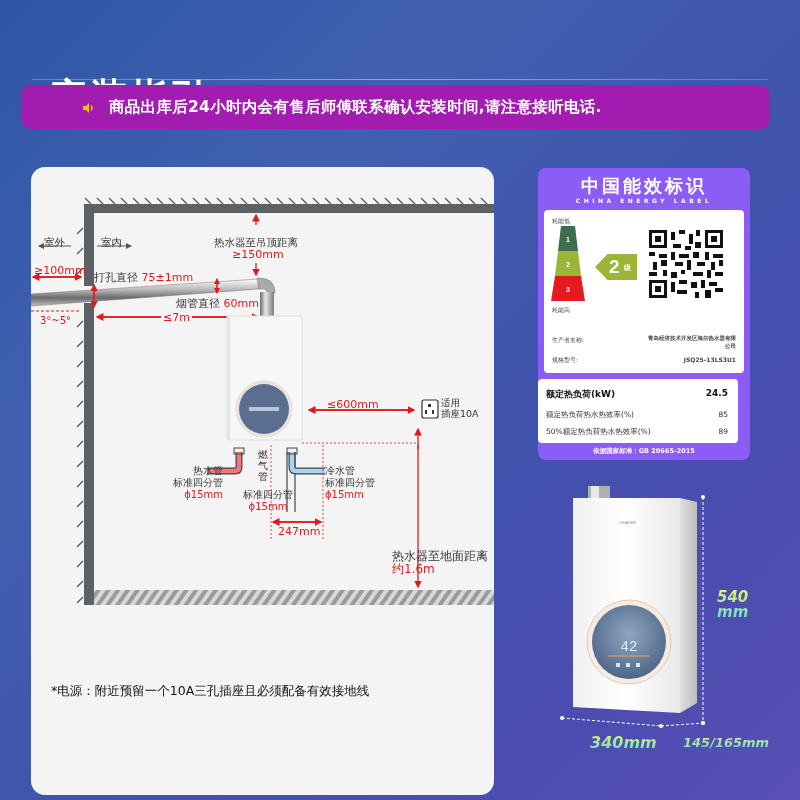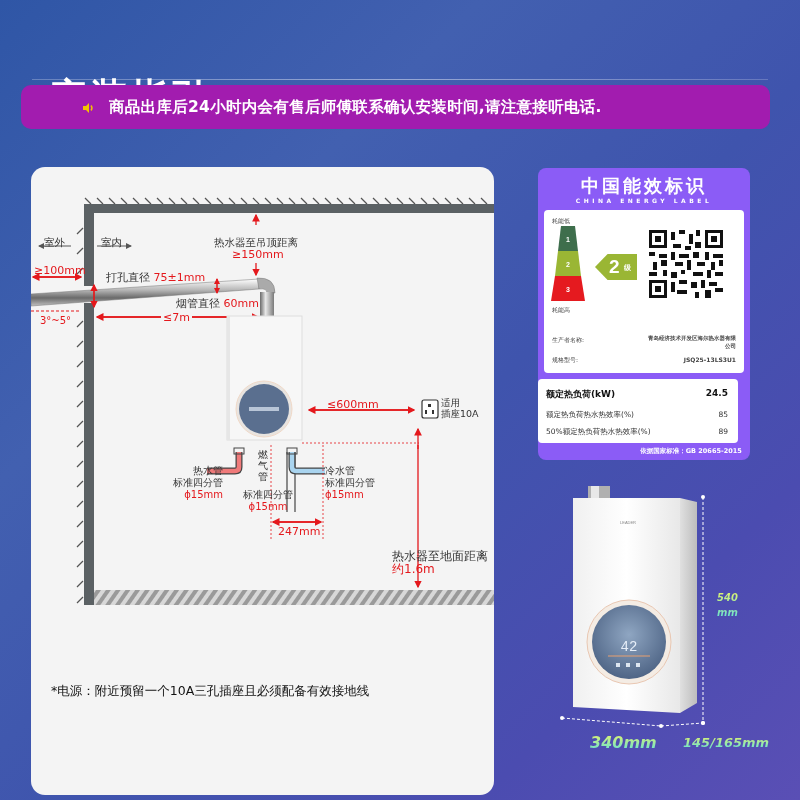--- a/index.html
+++ b/index.html
@@ -41,21 +41,21 @@
   .energy-label {
     left: 538px; top: 168px; width: 212px; height: 292px;
     background: #8b5cf6; border-radius: 8px; overflow: hidden;
   }
   .el-title { position: absolute; left: 0; top: 6px; width: 100%; text-align: center; color: #fff; font-weight: bold; font-size: 18px; letter-spacing: 3px; }
   .el-sub { position: absolute; left: 0; top: 29px; width: 100%; text-align: center; color: #fff; font-weight: bold; font-size: 6px; letter-spacing: 3.5px; }
   .el-panel1 { position: absolute; left: 6px; top: 42px; width: 200px; height: 163px; background: #fff; border-radius: 4px; }
   .el-panel2 { position: absolute; left: 0; top: 211px; width: 200px; height: 64px; background: #fff; border-radius: 4px; }
   .el-small { position: absolute; font-size: 6px; color: #444; white-space: nowrap; }
   .el-row { position: absolute; left: 8px; right: 10px; display: flex; justify-content: space-between; font-size: 7.5px; color: #333; }
-  .el-footer { position: absolute; left: 0; bottom: 4px; width: 100%; text-align: center; color: #fff; font-size: 6.5px; font-weight: bold; margin-left: 47px; }
+  .el-footer { position: absolute; left: 0; bottom: 4px; width: 100%; text-align: center; color: #fff; font-size: 6.5px; font-weight: bold; }
 
   
   .dim { position: absolute; font-weight: bold; font-style: italic; white-space: nowrap;
          background: linear-gradient(180deg, #e6f56a 0%, #5fe0d8 100%);
          -webkit-background-clip: text; background-clip: text; color: transparent; }
 </style>
 </head>
 <body>
 
 <div class="abs page-title">安装指引</div>
@@ -217,21 +217,21 @@
     <line x1="290" y1="355" x2="242" y2="355" stroke="#e4181c" stroke-width="1.3" marker-end="url(#arr)"></line>
 
     <line x1="271" y1="276" x2="388" y2="276" stroke="#e4181c" stroke-width="0.8" stroke-dasharray="2,2"></line>
     <line x1="387" y1="282" x2="387" y2="262" stroke="#e4181c" stroke-width="1.3" marker-end="url(#arr)"></line>
     <line x1="387" y1="278" x2="387" y2="420" stroke="#e4181c" stroke-width="1.3" marker-end="url(#arr)"></line>
   </svg>
 
   <span class="lbl" style="left:13px;top:69px;">室外</span>
   <span class="lbl" style="left:70px;top:69px;">室内</span>
   <span class="lbl red" style="left:3px;top:97px;font-size:11px;">≥100mm</span>
-  <span class="lbl" style="left:75px;top:103px;font-size:11px;text-align:center;"><span>打孔直径</span> <span class="red">75±1mm</span></span>
+  <span class="lbl" style="left:63px;top:103px;font-size:11px;text-align:center;"><span>打孔直径</span> <span class="red">75±1mm</span></span>
   <span class="lbl red" style="left:9px;top:140px;font-size:10px;margin-top:8px;">3°~5°</span>
   <span class="lbl" style="left:183px;top:69px;">热水器至吊顶距离</span>
   <span class="lbl red" style="left:201px;top:81px;font-size:11px;">≥150mm</span>
   <span class="lbl" style="left:145px;top:129px;font-size:11px;"><span>烟管直径</span> <span class="red">60mm</span></span>
   <span class="lbl red" style="left:130px;top:144px;font-size:11px;background:#f4f4f4;padding:0 2px;">≤7m</span>
   <span class="lbl red" style="left:296px;top:231px;font-size:11px;">≤600mm</span>
   <span class="lbl" style="left:410px;top:230px;font-size:9.5px;line-height:11px;">
     <span></span>
     <span>适用</span><br>
     <span>插座10A</span>
@@ -386,18 +386,18 @@
   <circle cx="143" cy="12" r="2" fill="#fff"></circle>
   <circle cx="143" cy="238" r="2" fill="#fff"></circle>
 </svg>
 <svg class="abs" style="left:560px;top:715px;" width="150" height="20" viewBox="0 0 150 20">
   <line x1="2" y1="3" x2="101" y2="11" stroke="#fff" stroke-width="1" stroke-dasharray="3,2"></line>
   <line x1="101" y1="11" x2="143" y2="8" stroke="#fff" stroke-width="1" stroke-dasharray="3,2"></line>
   <circle cx="2" cy="3" r="2" fill="#fff"></circle>
     <circle cx="101" cy="11" r="2" fill="#fff"></circle>
     <circle cx="143" cy="8" r="2" fill="#fff"></circle>
 </svg>
-<div class="dim" style="left:717px;top:590px;font-size:10px;line-height:15px;">
+<div class="dim" style="left:717px;top:590px;font-size:15px;line-height:15px;">
   <span>540</span><br>
   <span>mm</span>
 </div>
 <div class="dim" style="left:590px;top:733px;font-size:16px;">340mm</div>
 <div class="dim" style="left:683px;top:735px;font-size:13px;">145/165mm</div>
 
 </body></html>

